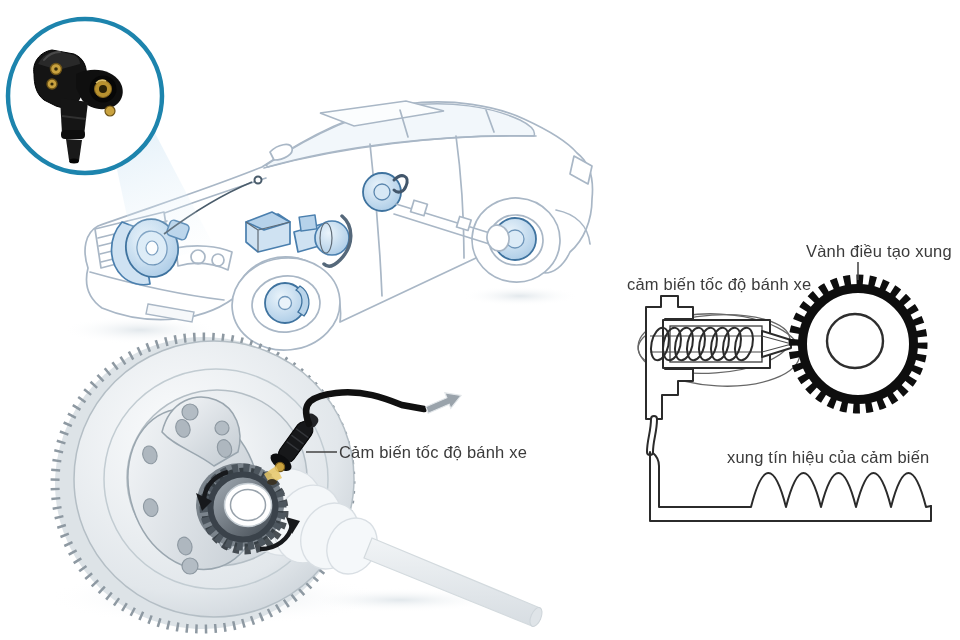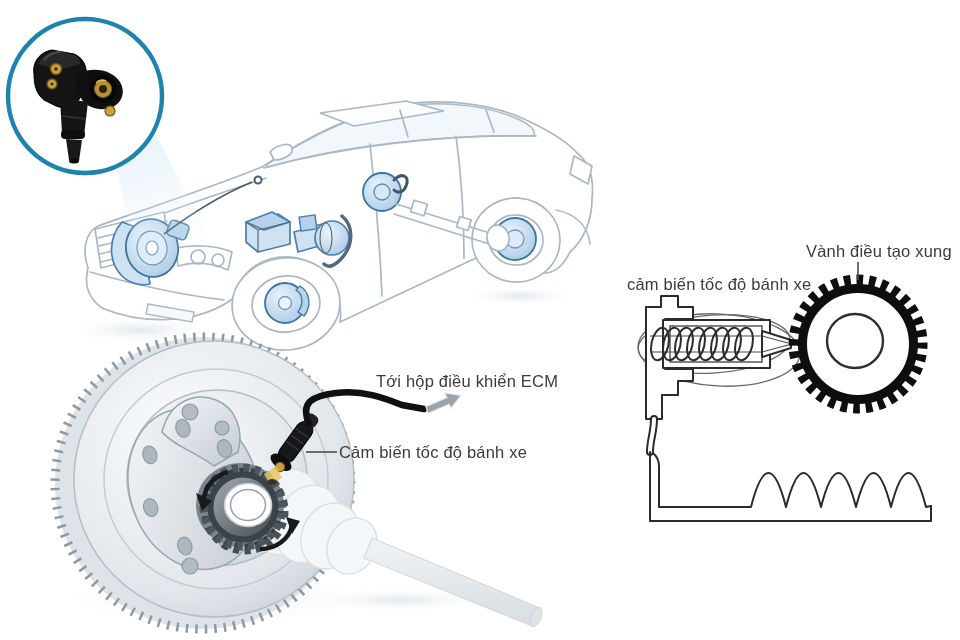--- a/index.html
+++ b/index.html
@@ -267,17 +267,17 @@
   </g>
 
   <g>
     <circle cx="858" cy="344" r="63" fill="none" stroke="#0e0e0e" stroke-width="13" stroke-dasharray="6.6 5.77" stroke-dashoffset="2"></circle>
     <circle cx="858" cy="344" r="55.5" fill="#ffffff" stroke="#0e0e0e" stroke-width="9"></circle>
     <ellipse cx="855" cy="341" rx="28" ry="27" fill="#ffffff" stroke="#2e2e2e" stroke-width="2.4"></ellipse>
     <path d="M858,262 L858,280" stroke="#4c4c4c" stroke-width="1.6"></path>
   </g>
 </svg>
 
-  <div class="lbl" style="left:376px;top:372px;">Tới hộp điều khiển ECM</div>
   <div class="lbl" style="left:339px;top:443px;">Cảm biến tốc độ bánh xe</div>
   <div class="lbl" style="left:627px;top:275px;">cảm biến tốc độ bánh xe</div>
   <div class="lbl" style="left:806px;top:242px;">Vành điều tạo xung</div>
+  <div class="lbl" style="left:727px;top:448px;">xung tín hiệu của cảm biến</div>
 </div>
 
 </body></html>

